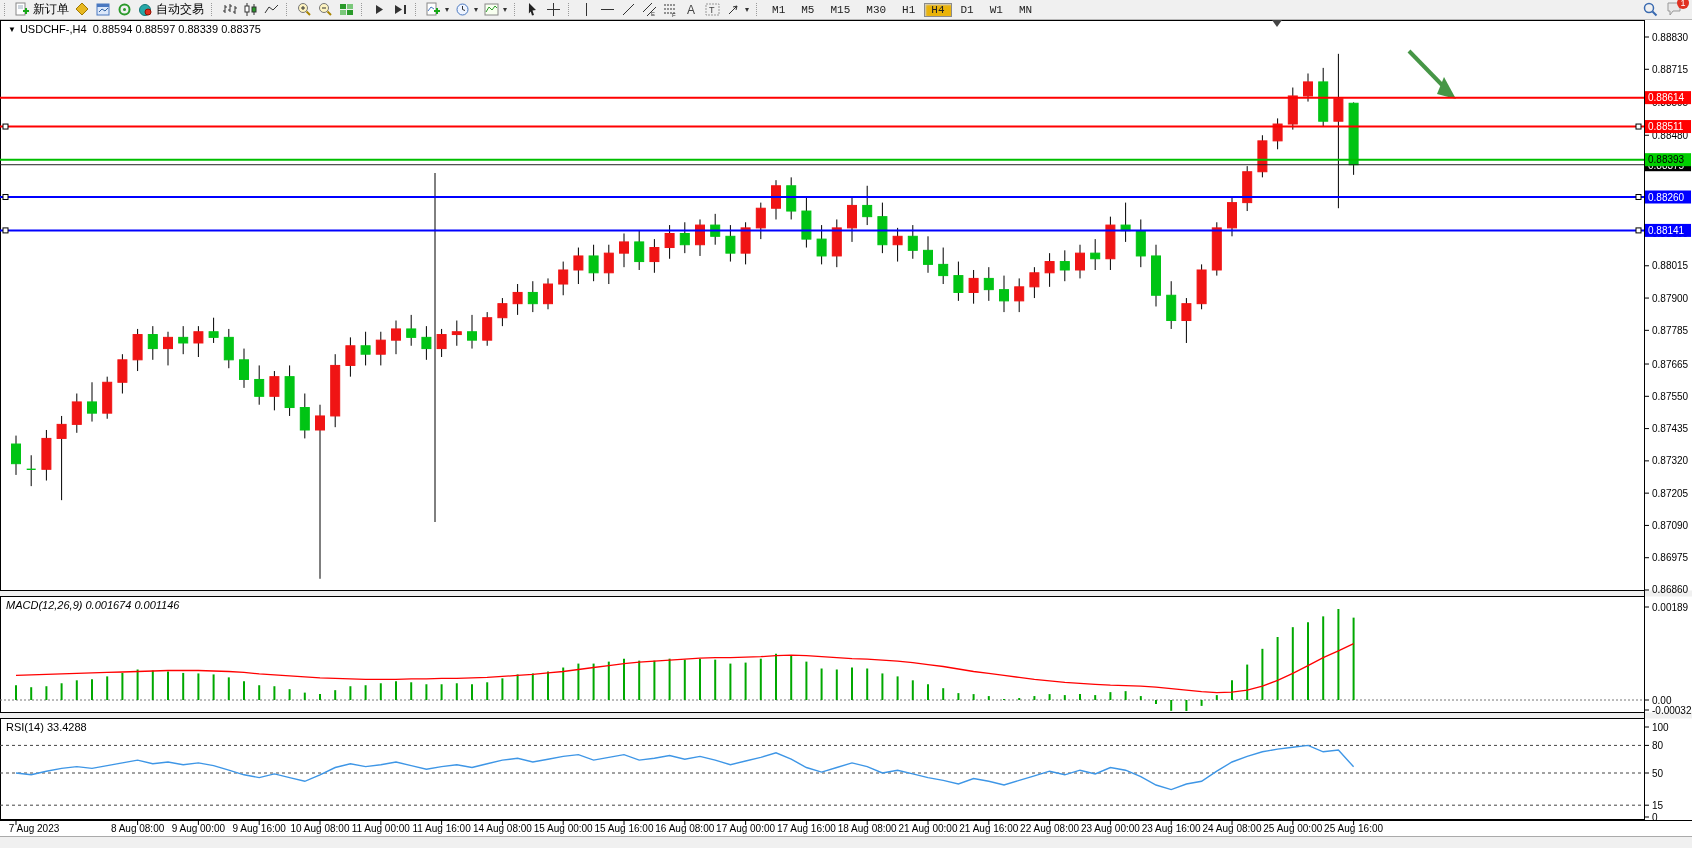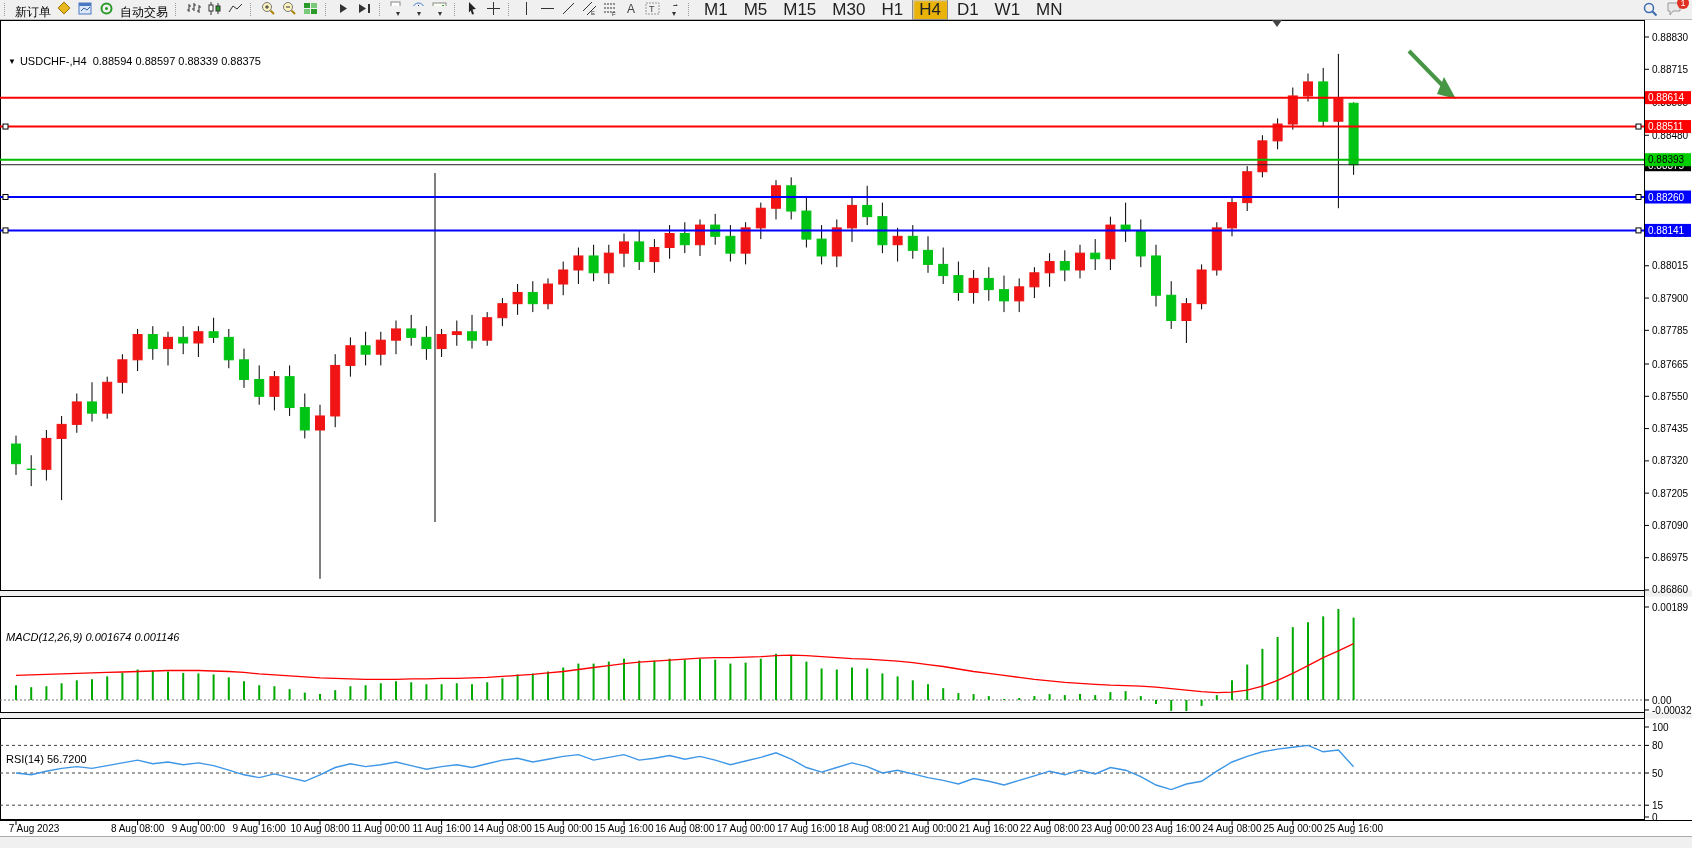--- a/index.html
+++ b/index.html
@@ -2,30 +2,30 @@
 <html><head>
 <meta charset="utf-8">
 <style>
   html,body{margin:0;padding:0;background:#f0f0f0;}
   .app{position:relative;width:1692px;height:848px;background:#fff;overflow:hidden;
        font-family:"Liberation Sans", sans-serif;color:#000;}
   #chart-svg{position:absolute;left:0;top:0;z-index:1;}
   .toolbar{position:absolute;left:0;top:0;width:1692px;height:19px;background:#f0f0f0;
            border-bottom:1px solid #b8b8b8;display:flex;align-items:center;z-index:3;
            font-size:12px;white-space:nowrap;}
-  .tb-btn{display:inline-flex;align-items:center;gap:3px;padding:0 3px;height:17px;cursor:default;flex-direction:column;}
+  .tb-btn{display:inline-flex;align-items:center;gap:3px;padding:0 3px;height:17px;cursor:default;}
   .tb-grip{width:4px;height:13px;border-left:1px dotted #9a9a9a;margin:0 3px 0 4px;}
   .caret{font-size:8px;color:#333;margin-left:1px;}
-  .tf-btn{padding:0 6px;height:15px;line-height:15px;font-size:17px;color:#222;margin:0 1px;border:1px solid transparent;}
+  .tf-btn{padding:0 6px;height:15px;line-height:15px;font-size:11px;color:#222;margin:0 1px;border:1px solid transparent;font-family:Liberation Mono, monospace;}
   .tf-btn.active{border:1px solid #8a8a8a;background:#eab308;box-shadow:inset 1px 1px 2px #cfcfcf;}
   .tb-right{margin-left:auto;display:flex;align-items:center;gap:8px;padding-right:10px;}
   .bubble-wrap{position:relative;}
   .badge{position:absolute;top:-4px;right:-7px;width:12px;height:12px;border-radius:50%;
          background:#e03020;color:#fff;font-size:9px;line-height:12px;text-align:center;}
-  .overlay-label{position:absolute;z-index:2;font-size:11px;color:#000;margin-top:32px;}
+  .overlay-label{position:absolute;z-index:2;font-size:11px;color:#000;}
   .sym-tri{display:inline-block;font-size:8px;margin-right:4px;vertical-align:1px;}
 </style>
 </head>
 <body>
 
 <div class="app">
 
   <div class="toolbar">
     <span class="tb-grip"></span>
     <span class="tb-btn">
@@ -634,14 +634,14 @@
       <text x="1292.8" y="832" text-anchor="middle" font-size="10" font-family="Liberation Sans, sans-serif" fill="#000">25 Aug 00:00</text>
       <line x1="1353.6" y1="820" x2="1353.6" y2="825" stroke="#000"></line>
       <text x="1353.6" y="832" text-anchor="middle" font-size="10" font-family="Liberation Sans, sans-serif" fill="#000">25 Aug 16:00</text>
       <line x1="1644.5" y1="20" x2="1644.5" y2="820" stroke="#000"></line>
     </svg>
 
   <div class="overlay-label" style="left:8px;top:23px;">
     <span class="sym-tri">▼</span><span>USDCHF-,H4</span>&nbsp;&nbsp;<span>0.88594 0.88597 0.88339 0.88375</span>
   </div>
   <div class="overlay-label" style="left:6px;top:599px;font-style:italic;">MACD(12,26,9) 0.001674 0.001146</div>
-  <div class="overlay-label" style="left:6px;top:721px;">RSI(14) 56.7200</div>
+  <div class="overlay-label" style="left:6px;top:721px;">RSI(14) 33.4288</div>
 </div>
 
 </body></html>

